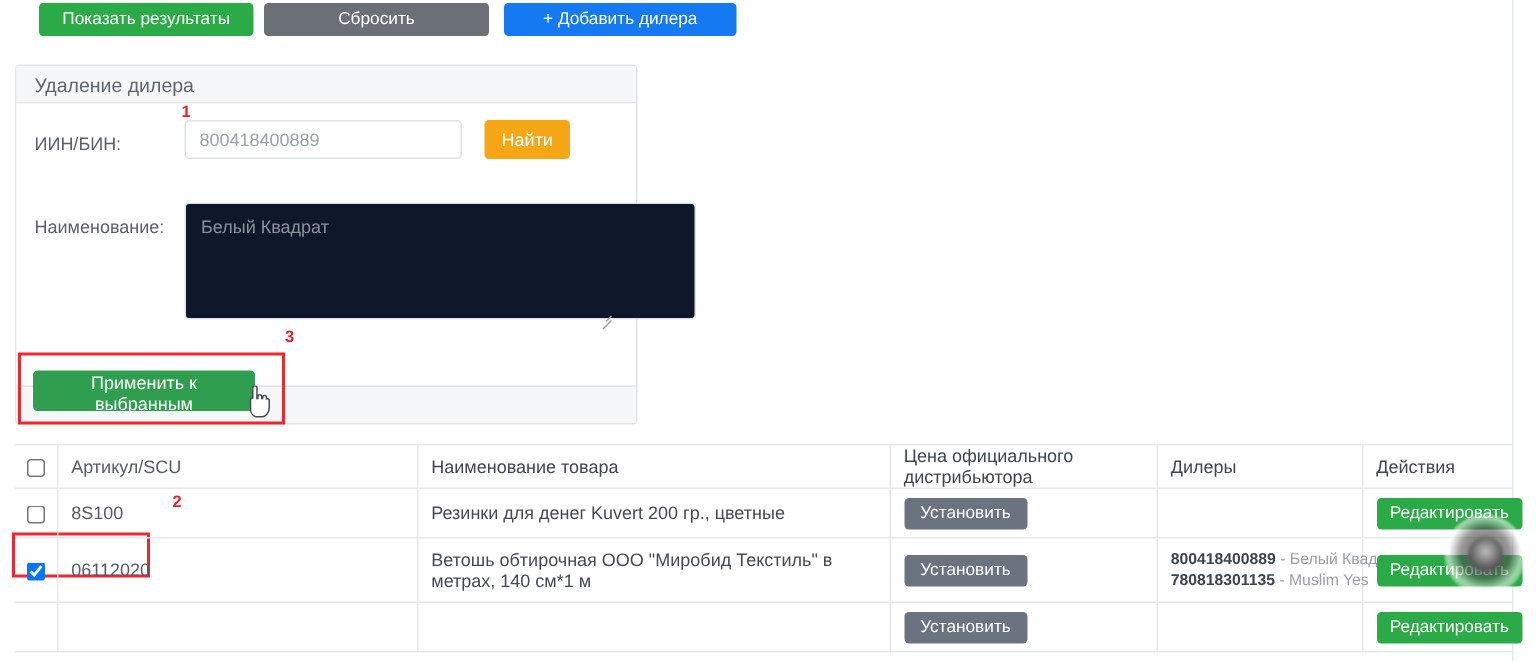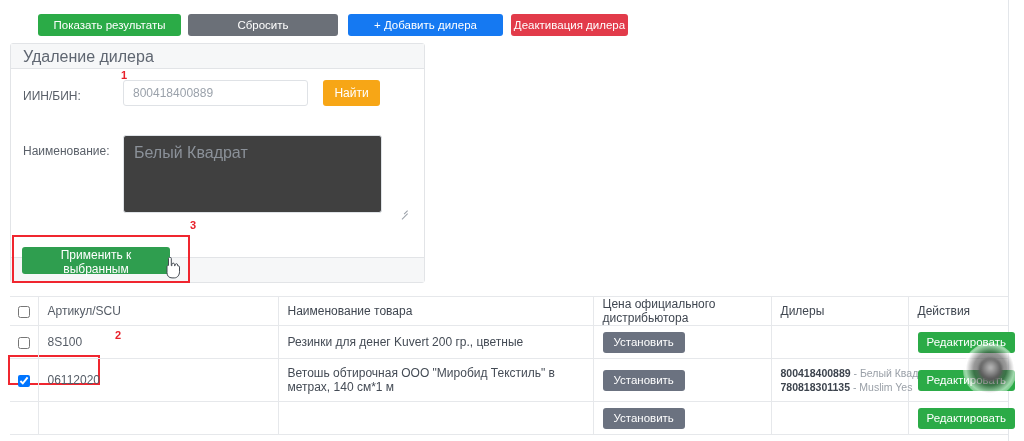--- a/index.html
+++ b/index.html
@@ -14,21 +14,21 @@
   }
   #page { position: relative; width: 1024px; height: 441px; background: #fff; }
 
   
   .page-divider {
     position: absolute; top: 0; left: 1008px;
     width: 1px; height: 441px; background: #e3e6ea;
   }
 
   
-  .toolbar { position: absolute; left: 16px; top: 0; width: 1008px; height: 32px; margin-top: 12px; }
+  .toolbar { position: absolute; left: 4px; top: 0; width: 1008px; height: 32px; }
   .tbtn {
     position: absolute; top: 2px; height: 22px;
     border: none; border-radius: 3px;
     color: #fff; font-size: 11.5px;
     font-family: "Liberation Sans", sans-serif;
     cursor: pointer; padding: 0; line-height: 22px; text-align: center;
     white-space: nowrap;
   }
   .tbtn-results { left: 22px;  width: 143px; background: #2bab47; }
   .tbtn-reset   { left: 172px; width: 150px; background: #6b7078; }
@@ -39,21 +39,21 @@
   .panel {
     position: absolute; left: 10px; top: 43px;
     width: 415px; height: 240px;
     border: 1px solid #e2e4e7; border-radius: 3px;
     background: #fff;
   }
   .panel-head {
     height: 25px; background: #f6f7f8;
     border-bottom: 1px solid #e2e4e7;
     padding: 0 12px; line-height: 25px;
-    font-size: 16px; color: #5f6671;
+    font-size: 13px; color: #5f6671;
   }
   .panel-body { position: relative; height: 188px; background: #fff; }
   .panel-foot {
     position: absolute; left: 0; bottom: 0;
     width: 100%; height: 25px;
     background: #f6f7f8; border-top: 1px solid #e2e4e7;
   }
 
   .frow { position: absolute; }
   .flabel { font-size: 12px; color: #5a6069; }
@@ -74,23 +74,23 @@
     width: 57px; height: 26px;
     background: #f7a616; border: none; border-radius: 3px;
     color: #fff; font-size: 12px; cursor: pointer;
     font-family: "Liberation Sans", sans-serif;
   }
 
   .row-name { left: 0; top: 50px; width: 100%; }
   .row-name .flabel { position: absolute; left: 12px; top: 25px; }
   .name-area {
     position: absolute; left: 112px; top: 16px;
-    width: 259px; height: 78px;
-    background: #404040; border: 1px solid #dfe3e7; border-radius: 3px;
-    padding: 8px 10px; font-size: 16px; color: #8b9199;
+    width: 341px; height: 78px;
+    background: #0f172a; border: 1px solid #dfe3e7; border-radius: 3px;
+    padding: 8px 10px; font-size: 12px; color: #8b9199;
     font-family: "Liberation Sans", sans-serif;
     resize: none; outline: none;
   }
   .resize-grip {
     position: absolute; left: 388px; top: 86px;
     width: 9px; height: 9px; pointer-events: none;
   }
   .resize-grip::before, .resize-grip::after {
     content: ""; position: absolute; background: #9aa0a8;
   }
@@ -181,21 +181,20 @@
 <body>
 
 <div id="page">
 
   <div class="page-divider"></div>
 
   <div class="toolbar">
     <button class="tbtn tbtn-results">Показать результаты</button>
     <button class="tbtn tbtn-reset">Сбросить</button>
     <button class="tbtn tbtn-add">+ Добавить дилера</button>
-    <button class="tbtn tbtn-deact">Деактивация дилера</button>
   </div>
 
   <div class="panel">
     <div class="panel-head">Удаление дилера</div>
     <div class="panel-body">
 
       <div class="frow row-iin">
         <span class="flabel">ИИН/БИН:</span>
         <input class="iin-input" type="text" value="800418400889" style="">
         <button class="find-btn">Найти</button>

